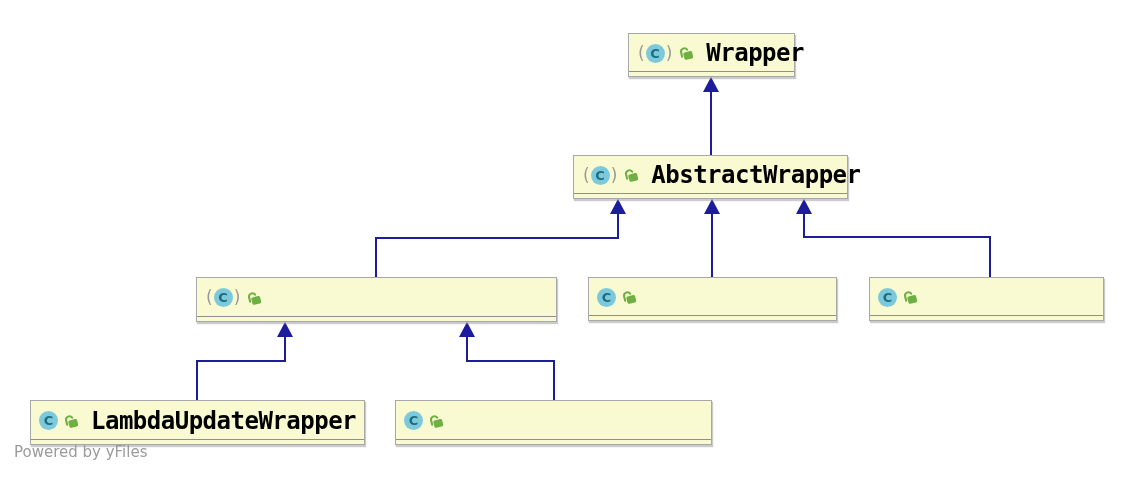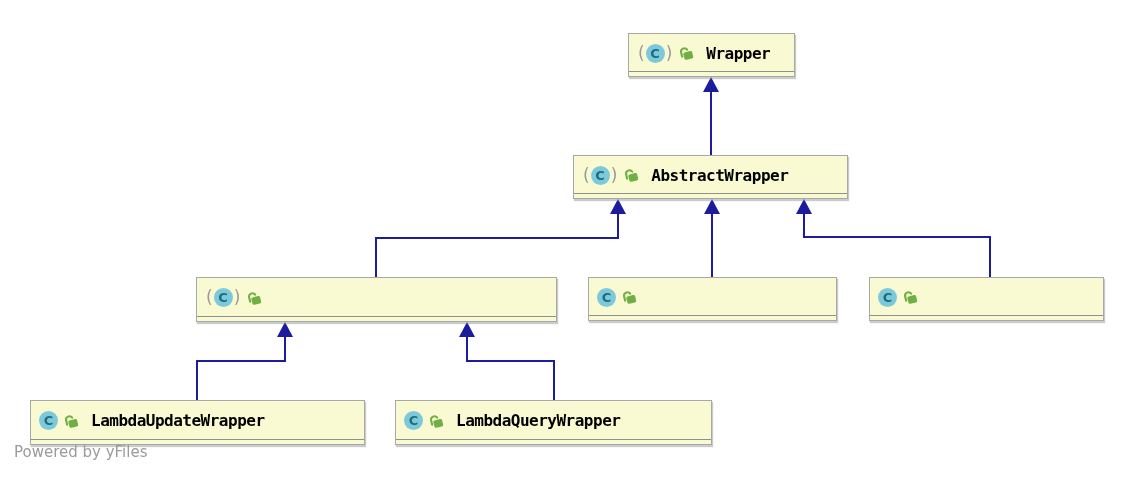--- a/index.html
+++ b/index.html
@@ -34,21 +34,21 @@
   .circle{
     width:19px;height:19px;border-radius:50%;
     background:var(--class-circle,#7CC9DB);
     color:var(--class-letter,#1E6B7E);
     font-size:13px;font-weight:bold;line-height:19px;text-align:center;
     font-family:"DejaVu Sans","Liberation Sans",sans-serif;
     display:inline-block;
   }
   .lock{display:inline-flex;margin-left:5px;transform:rotate(-14deg);}
   .label{
-    margin-left:12px;font-size:16px;font-weight:bold;color:#000;
+    margin-left:12px;font-size:24px;font-weight:bold;color:#000;
     letter-spacing:-0.5px;
   }
   #watermark{
     position:absolute;left:14px;top:443px;
     font-family:"DejaVu Sans","Liberation Sans",sans-serif;
     font-size:15px;color:var(--watermark,#9B9B9B);
   }
   .edge-line{fill:none;stroke:var(--edge-color,#1C1C9C);stroke-width:2px;}
   .edge-arrow{fill:var(--edge-color,#1C1C9C);stroke:none;}
 </style>
@@ -149,17 +149,16 @@
       <div class="node" style="left: 395px; top: 400px; width: 317px; height: 45px;">
         <span class="cicon">
           <span class="circle">C</span>
         </span>
         <span class="lock">
           <svg width="16" height="16" viewBox="0 0 16 16" xmlns="http://www.w3.org/2000/svg">
             <path d="M3.4 10.6 L3.4 6.4 A3.4 3.4 0 0 1 9.9 5.0" fill="none" stroke="#6FAF43" stroke-width="2.1" stroke-linecap="round"></path>
             <rect x="5.1" y="7.1" width="9" height="7.6" rx="1.7" fill="#6FAF43"></rect>
           </svg>
         </span>
-        <span class="label">LambdaQueryWrapper</span>
       </div>
     </div>
   <div id="watermark">Powered by yFiles</div>
 </div>
 
 </body></html>

